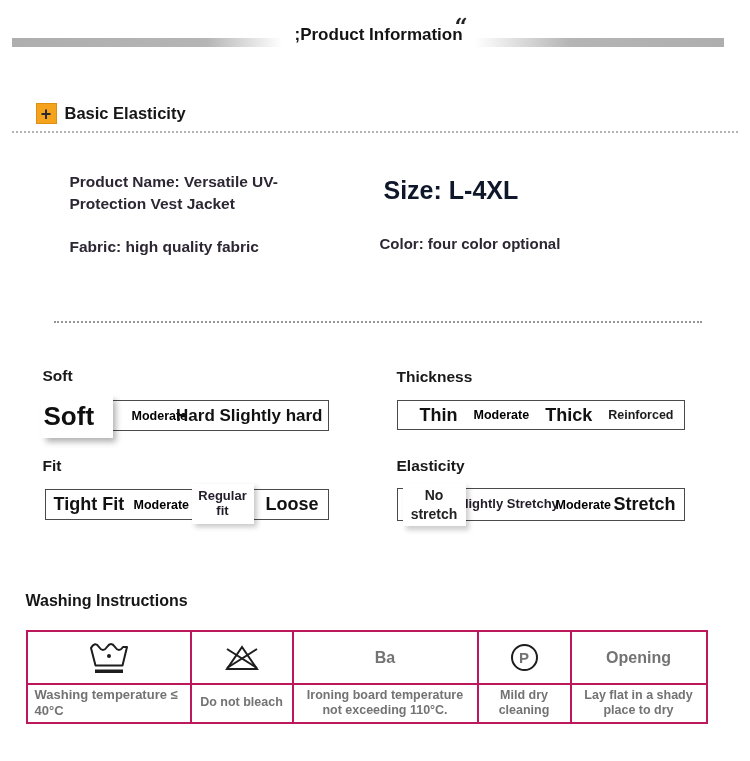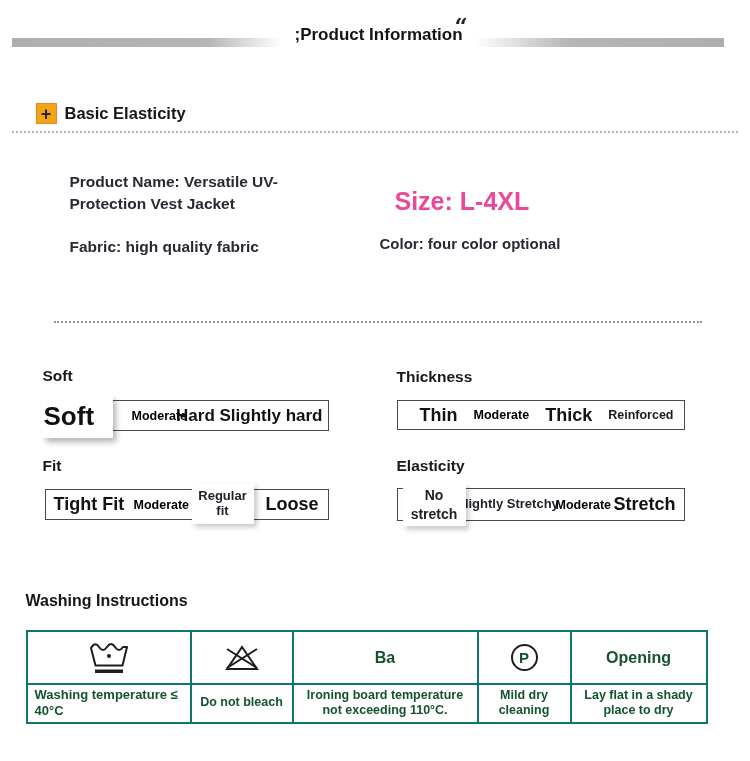--- a/index.html
+++ b/index.html
@@ -29,22 +29,22 @@
     font-size:16.5px; font-weight:bold; color:#161616; white-space:nowrap; }
   .dotted-full { position:absolute; left:0; top:131px; width:750px;
     border-top:2px dotted #b3b3b3; }
   .dotted-mid  { position:absolute; left:42px; top:321px; width:648px;
     border-top:2px dotted #949494; }
 
   .product-name { position:absolute; left:58px; top:171px; width:248px; margin:0;
     font-size:15.5px; font-weight:bold; line-height:1.45; color:#2d2734; }
   .fabric { position:absolute; left:58px; top:238px; margin:0;
     font-size:15.5px; font-weight:bold; color:#2d2734; white-space:nowrap; }
-  .size-txt { position:absolute; left:368px; top:172px; margin:15px;
-    font-size:25px; font-weight:bold; color:#ec4899; white-space:nowrap; }
+  .size-txt { position:absolute; left:368px; top:172px; margin:4px;
+    font-size:25px; font-weight:bold; color:#0f172a; white-space:nowrap; }
   .color-txt { position:absolute; left:368px; top:235px; margin:0;
     font-size:15px; font-weight:bold; color:#2d2734; white-space:nowrap; }
 
   
   .group-label { position:absolute; margin:0; font-size:15.5px;
     font-weight:bold; color:#191919; white-space:nowrap; }
   #lbl-soft       { left:31px;  top:367px; }
   #lbl-thickness  { left:385px; top:368px; }
   #lbl-fit        { left:31px;  top:457px; }
   #lbl-elasticity { left:385px; top:457px; }
@@ -86,22 +86,22 @@
   #it-slightly { left:78px; width:64px; font-size:13px; font-weight:bold;
     line-height:1.25; text-align:center; justify-content:center; }
   #it-el-moderate { left:158px; }
   #it-stretch { right:8px; }
 
   
   .wash-title { position:absolute; left:14px; top:592px; margin:0;
     font-size:16px; font-weight:bold; color:#161616; white-space:nowrap; }
   .wash-table { position:absolute; left:14px; top:630px;
     border-collapse:collapse; table-layout:fixed; }
-  .wash-table td { border:2px solid #0f766e; text-align:center;
-    vertical-align:middle; font-weight:bold; color:#14532d;
+  .wash-table td { border:2px solid #be185d; text-align:center;
+    vertical-align:middle; font-weight:bold; color:#737373;
     padding:0; box-sizing:border-box; }
   .icon-row td  { height:53px; }
   .label-row td { height:37px; font-size:12.5px; line-height:1.25;
     padding:2px 5px; }
   .label-row td.left-align { text-align:left; padding-left:7px; font-size:13px; }
   .cell-icon-text { font-size:16px; font-weight:bold; }
   .circle-p { display:inline-flex; width:27px; height:27px;
     border:2.5px solid #1d1d1d; border-radius:50%; align-items:center;
     justify-content:center; font-size:15px; font-weight:bold;
     box-sizing:border-box; }

